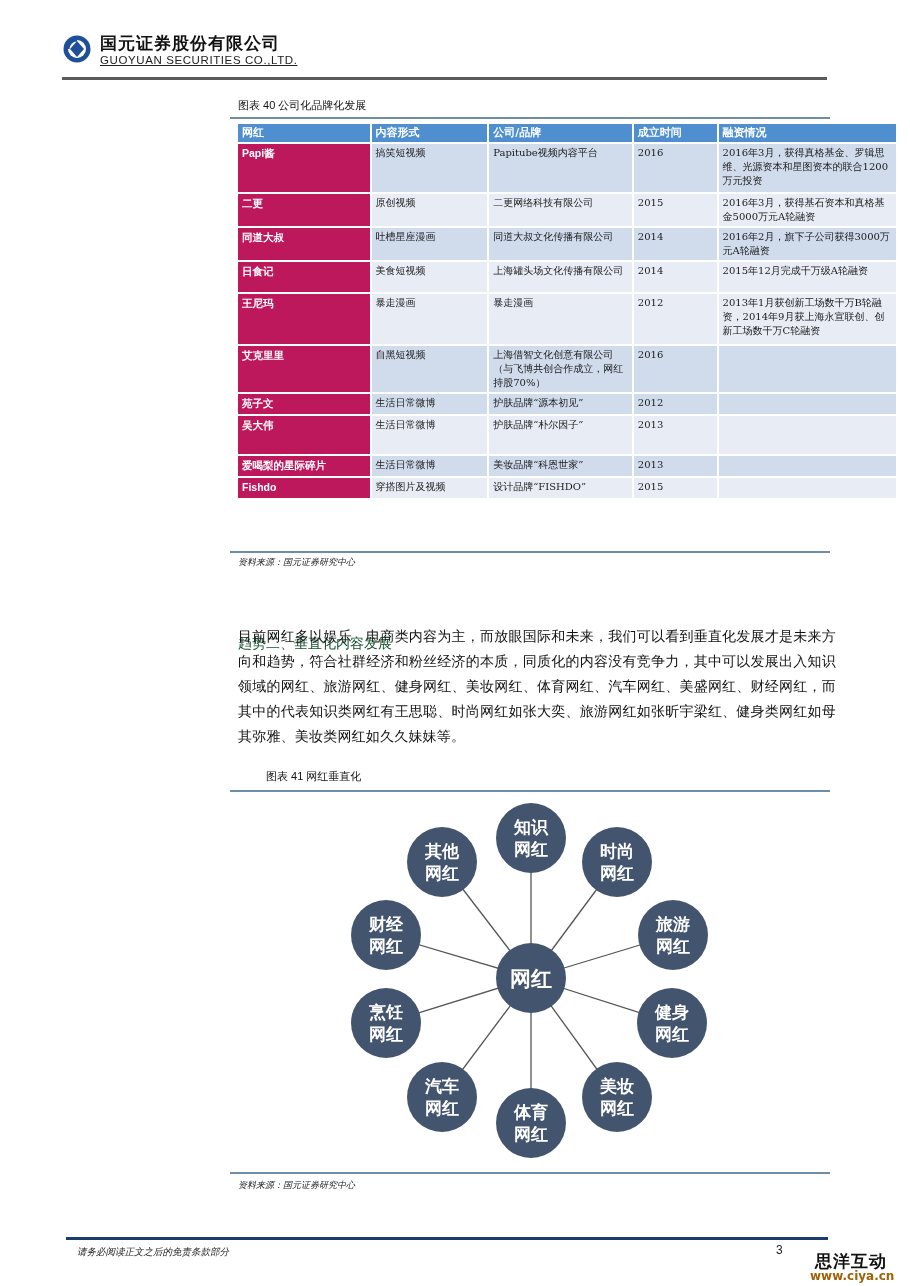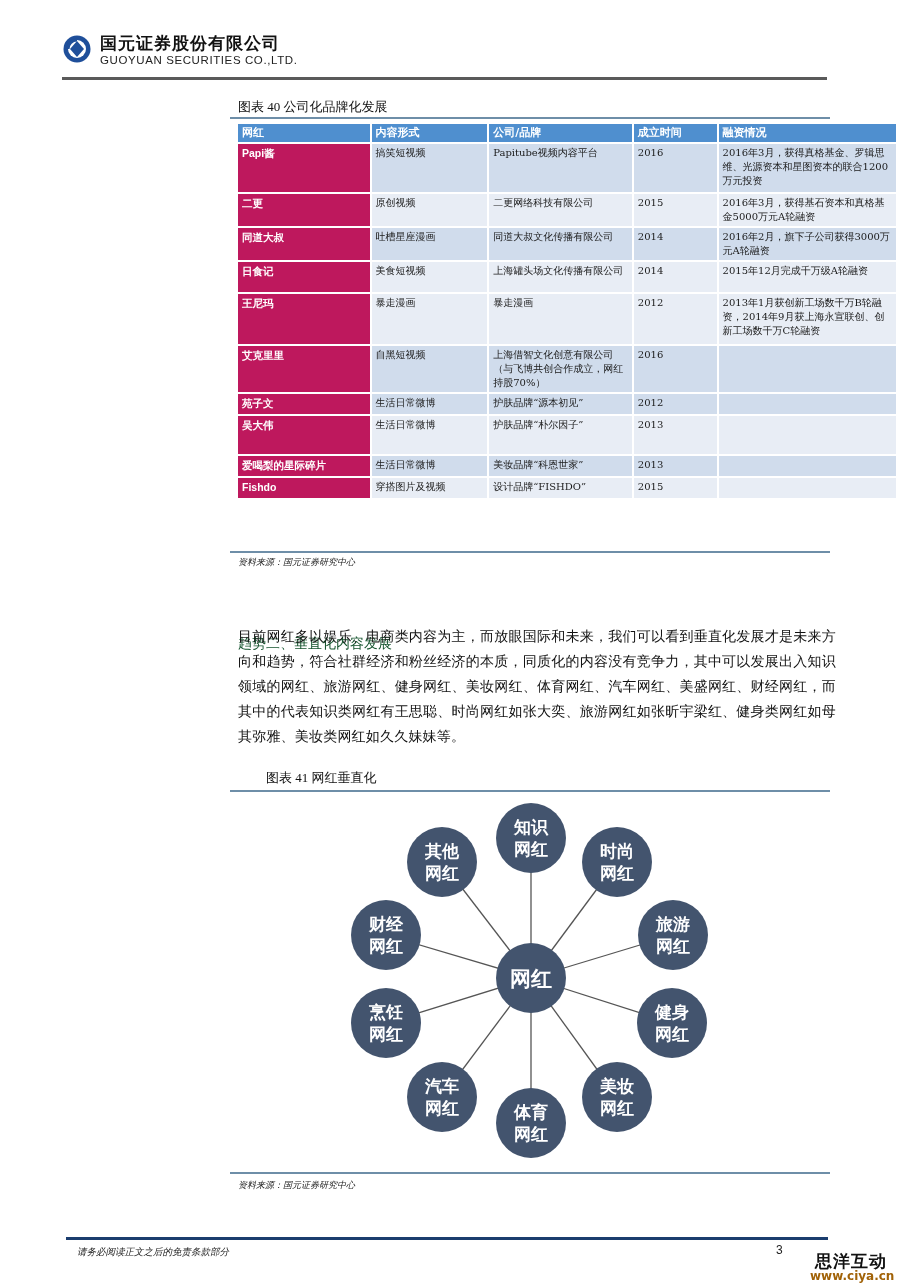--- a/index.html
+++ b/index.html
@@ -2,24 +2,24 @@
 <html><head>
 <meta charset="utf-8">
 <style>
   * { margin: 0; padding: 0; box-sizing: border-box; }
   html, body { width: 910px; height: 1286px; background: #ffffff; overflow: hidden; }
   body { position: relative; font-family: "DejaVu Serif", "Liberation Serif", serif; color: #1a1a1a; }
 
   .header { position: absolute; left: 62px; top: 30px; width: 780px; height: 50px; }
   .logo-icon { position: absolute; left: 0; top: 4px; width: 30px; height: 30px; }
   .logo-cn { position: absolute; left: 38px; top: 2px; font-family: "DejaVu Sans", sans-serif; font-weight: bold; font-size: 17px; letter-spacing: 1px; color: #111; }
-  .logo-en { position: absolute; left: 38px; top: 24px; font-family: "Liberation Sans", sans-serif; font-size: 11.5px; letter-spacing: 0.6px; color: #222; }
+  .logo-en { position: absolute; left: 38px; top: 24px; font-family: "Liberation Sans", sans-serif; font-size: 11.5px; letter-spacing: 0.6px; color: #222; text-decoration: underline; }
   .header-rule { position: absolute; left: 62px; top: 77px; width: 765px; height: 3px; background: #5a5a5a; }
 
-  .fig-title { position: absolute; left: 238px; font-family: Liberation Serif, serif; font-size: 13px; color: #111; }
+  .fig-title { position: absolute; left: 238px; font-family: Liberation Sans, sans-serif; font-size: 11px; color: #111; }
   .fig-rule { position: absolute; left: 230px; width: 600px; height: 2px; background: #6e8ea8; }
 
   table.brand { position: absolute; left: 236px; top: 122px; width: 662px; border-collapse: collapse; font-family: "DejaVu Serif", serif; font-size: 10px; }
   table.brand td, table.brand th { border: 2px solid #ffffff; vertical-align: top; padding: 2px 4px; line-height: 14px; text-align: left; }
   table.brand th { background: #4f8fcf; color: #ffffff; font-family: "DejaVu Sans", sans-serif; font-weight: bold; font-size: 11px; height: 20px; padding-top: 2px; }
   table.brand td.name { background: #be185d; color: #ffffff; font-family: Liberation Sans, sans-serif; font-weight: bold; font-size: 10.5px; }
   table.brand tr.odd td.cell { background: #d0dcec; }
   table.brand tr.even td.cell { background: #e8edf5; }
   .col1 { width: 134px; } .col2 { width: 118px; } .col3 { width: 145px; } .col4 { width: 85px; } .col5 { width: 180px; }
 

